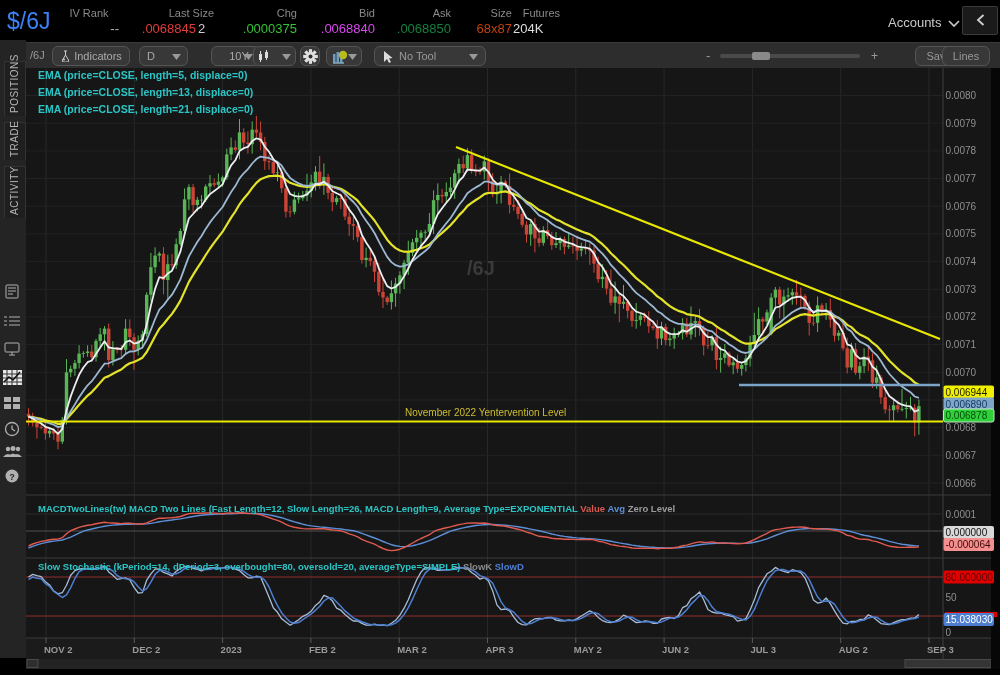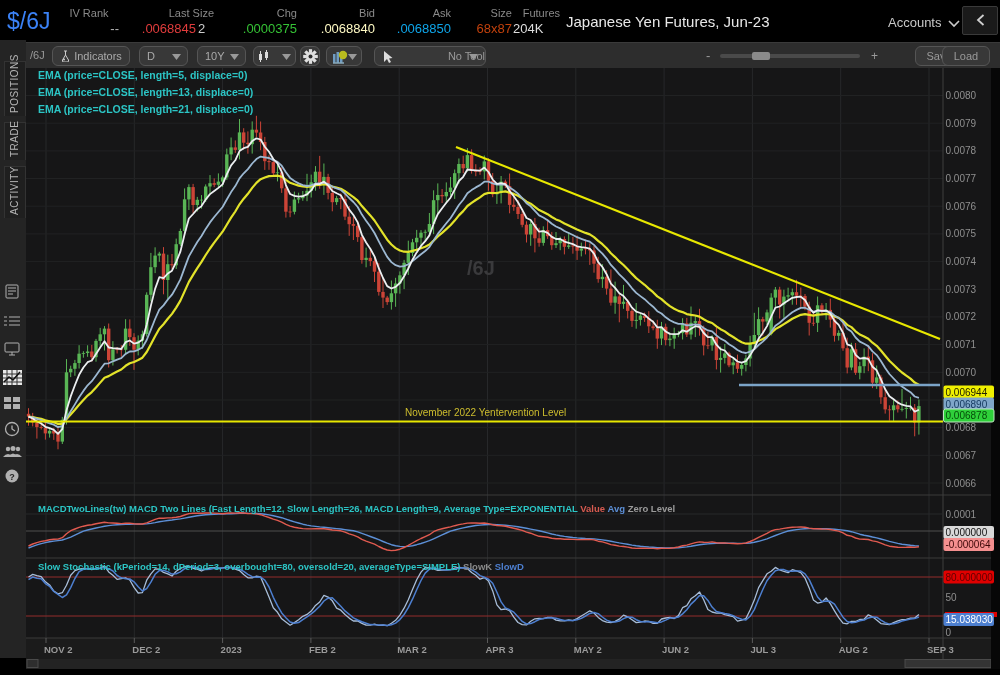--- a/index.html
+++ b/index.html
@@ -16,49 +16,48 @@
 <div style="position:absolute;left:0;top:0;width:1000px;height:40px;background:#000"></div>
 <div style="position:absolute;left:7px;top:8px;color:#3b82f6;font-size:23px">$/6J</div>
 <div class="hdr" style="left:59px;top:7px;width:60px;text-align:center">IV Rank</div>
 <div class="val" style="left:59px;top:21px;width:60px;text-align:right;color:#b5b5b5">--</div>
 <div class="hdr" style="left:150px;top:7px;width:64px;text-align:right">Last Size</div>
 <div class="val" style="left:120px;top:21px;width:76px;text-align:right;color:#e03c3c">.0068845</div>
 <div class="val" style="left:198px;top:21px;color:#ccc">2</div>
 <div class="hdr" style="left:250px;top:7px;width:47px;text-align:right">Chg</div>
 <div class="val" style="left:221px;top:21px;width:76px;text-align:right;color:#35c235">.0000375</div>
 <div class="hdr" style="left:328px;top:7px;width:47px;text-align:right">Bid</div>
-<div class="val" style="left:299px;top:21px;width:76px;text-align:right;color:#fef9c3">.0068840</div>
+<div class="val" style="left:299px;top:21px;width:76px;text-align:right;color:#d946ef">.0068840</div>
 <div class="hdr" style="left:404px;top:7px;width:47px;text-align:right">Ask</div>
-<div class="val" style="left:375px;top:21px;width:76px;text-align:right;color:#0ea5e9">.0068850</div>
+<div class="val" style="left:375px;top:21px;width:76px;text-align:right;color:#15803d">.0068850</div>
 <div class="hdr" style="left:465px;top:7px;width:47px;text-align:right">Size</div>
 <div class="val" style="left:465px;top:21px;width:47px;text-align:right;color:#c2410c">68x87</div>
 <div class="hdr" style="left:513px;top:7px;width:47px;text-align:right">Futures</div>
 <div class="val" style="left:513px;top:21px;width:47px;color:#ddd">204K</div>
-<div style="position:absolute;left:566px;top:13px;color:#e8e8e8;font-size:15px">Japanese Yen Futures, Jun-23</div>
 <div style="position:absolute;left:888px;top:15px;width:83px;text-align:left;color:#c9c9c9;font-size:13px">Accounts</div>
 <svg style="position:absolute;left:948px;top:20px" width="12" height="8">
       <path d="M1 1 L6 6 L11 1" stroke="#c9c9c9" stroke-width="1.6" fill="none"></path>
     </svg>
 <div style="position:absolute;left:962px;top:6px;width:36px;height:29px;background:#1a1a1a;border:1px solid #3a3a3a;border-radius:2px"></div>
 <svg style="position:absolute;left:976px;top:14px" width="9" height="12">
       <path d="M7.5 1 L2 6 L7.5 11" stroke="#cfcfcf" stroke-width="1.8" fill="none"></path>
     </svg>
 
 <div class="tb">
  <span style="position:absolute;left:4px;top:6px;color:#9a9a9a;font-size:11px">/6J</span>
  <div class="btn" style="left:26px;width:78px">
    <svg width="11" height="12" style="vertical-align:-2px">
           <path d="M4 1h3M5.5 1v4l3 5a1.5 1.5 0 0 1-1.4 2H3.9a1.5 1.5 0 0 1-1.4-2l3-5V1" stroke="#ccc" fill="none"></path>
           <circle cx="4" cy="9.5" r="1" fill="#ccc"></circle>
         </svg>
    Indicators</div>
  <div class="btn" style="left:113px;width:49px;text-align:left;padding-left:7px">D<svg width="9" height="6" style="position:absolute;right:6px;top:7px">
           <path d="M0 0h9L4.5 6z" fill="#999"></path>
         </svg></div>
- <div class="btn" style="left:171px;width:49px;text-align:left;padding-left:7px">10Y<svg width="9" height="6" style="position:absolute;right:6px;top:7px">
+ <div class="btn" style="left:185px;width:49px;text-align:center;padding-left:7px">10Y<svg width="9" height="6" style="position:absolute;right:6px;top:7px">
           <path d="M0 0h9L4.5 6z" fill="#999"></path>
         </svg></div>
  <div class="btn" style="left:227px;width:43px">
    <svg width="14" height="13" style="position:absolute;left:4px;top:3px">
           <rect x="1" y="4" width="3" height="6" fill="#ddd"></rect>
           <line x1="2.5" y1="1" x2="2.5" y2="12" stroke="#ddd"></line>
           <rect x="7" y="2" width="3" height="6" fill="#ddd"></rect>
           <line x1="8.5" y1="0" x2="8.5" y2="10" stroke="#ddd"></line>
         </svg>
    <svg width="9" height="6" style="position:absolute;right:4px;top:7px">
@@ -90,33 +89,33 @@
             <rect x="4.5" y="2" width="2.5" height="11"></rect>
             <rect x="8" y="6" width="2.5" height="7"></rect>
           </g>
           <circle cx="11" cy="5" r="4.2" fill="#b8bb1e"></circle>
           <path d="M1 13h11" stroke="#8ab" stroke-width="1.5"></path>
         </svg>
    <svg width="9" height="6" style="position:absolute;right:4px;top:7px">
           <path d="M0 0h9L4.5 6z" fill="#999"></path>
         </svg>
       </div>
- <div class="btn" style="left:348px;width:112px;text-align:right;padding-left:24px;color:#999">No Tool
+ <div class="btn" style="left:348px;width:112px;text-align:left;padding-left:24px;color:#999">No Tool
    <svg width="10" height="12" style="position:absolute;left:8px;top:4px">
           <path d="M1 0 L1 11 L4 8 L6 12 L8 11 L6 7.5 L9.5 7 Z" fill="#ddd"></path>
         </svg>
    <svg width="9" height="6" style="position:absolute;right:7px;top:7px">
           <path d="M0 0h9L4.5 6z" fill="#999"></path>
         </svg></div>
  <span style="position:absolute;left:680px;top:5px;color:#9a9a9a;font-size:13px">-</span>
  <div style="position:absolute;left:694px;top:11px;width:140px;height:4px;background:#4a4a4a;border-radius:2px"></div>
  <div style="position:absolute;left:726px;top:9px;width:18px;height:8px;background:#8a8a8a;border-radius:2px"></div>
  <span style="position:absolute;left:845px;top:6px;color:#9a9a9a;font-size:12px">+</span>
  <div class="btn" style="left:889px;width:48px;color:#999">Save</div>
- <div class="btn" style="left:916px;width:48px;color:#999">Load</div>
+ <div class="btn" style="left:916px;width:48px;color:#999">Lines</div>
 </div>
 
 <div class="side">
  <div class="tab" style="top:21px;height:55px">
         <span style="left:4px;top:51px">POSITIONS</span>
       </div>
  <div class="tab" style="top:82px;height:38px">
         <span style="left:4px;top:34px">TRADE</span>
       </div>
  <div class="tab" style="top:126px;height:52px">

